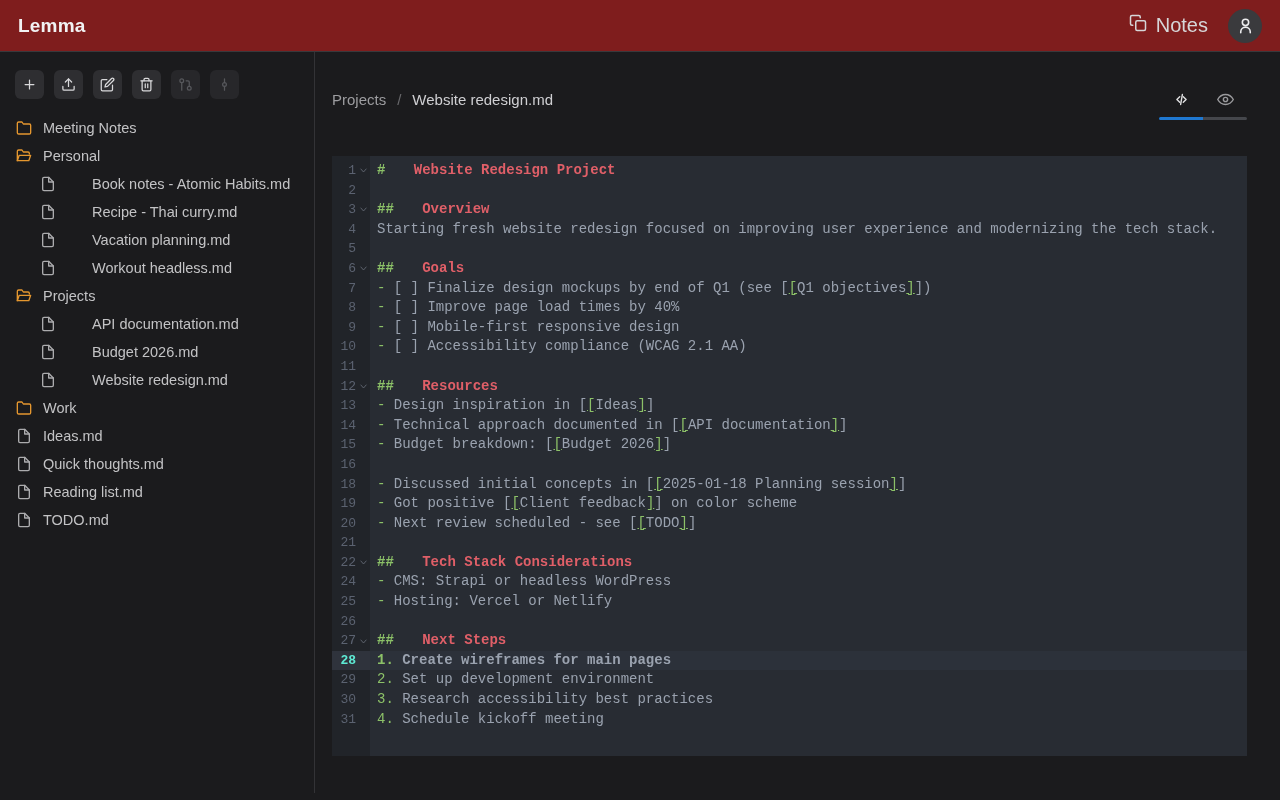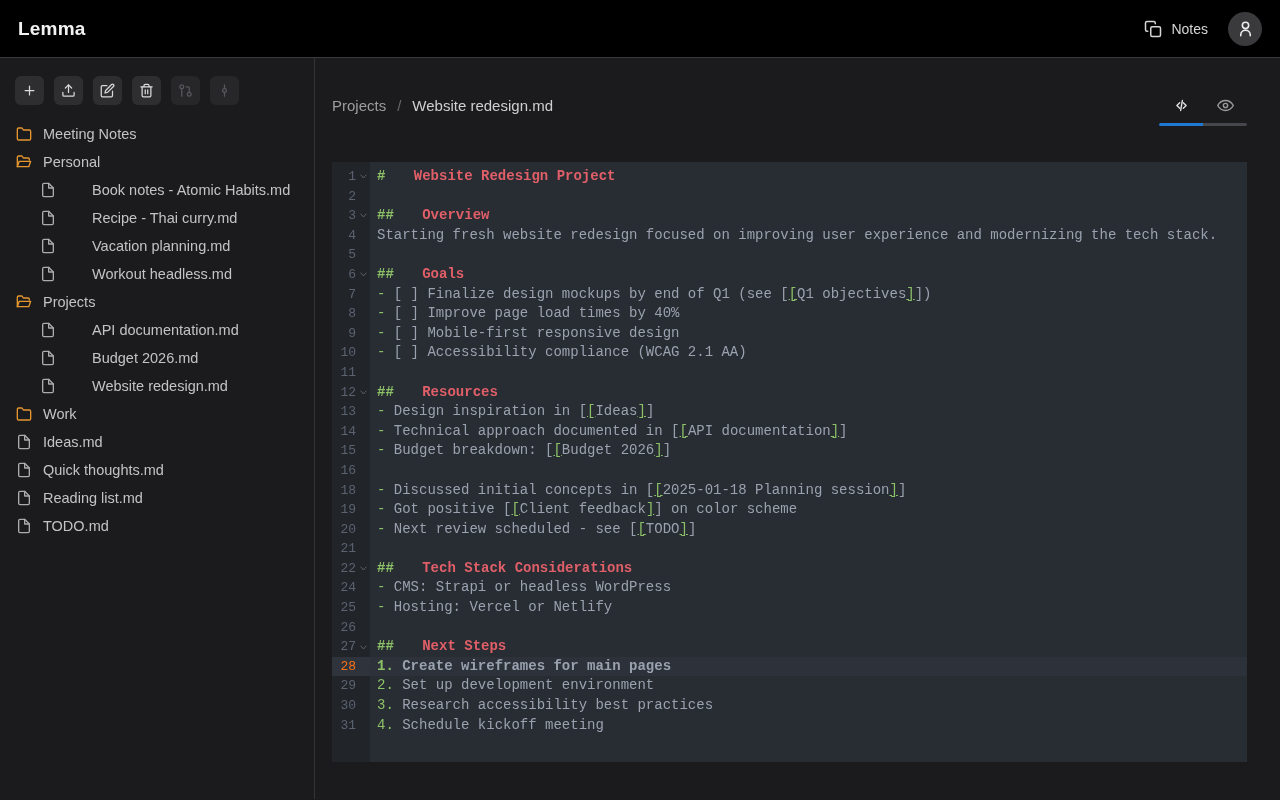--- a/index.html
+++ b/index.html
@@ -4,29 +4,29 @@
 <style>
   * { box-sizing: border-box; }
   html,body { margin:0; padding:0; }
   body {
     width:1280px; height:800px; overflow:hidden;
     background:#1b1b1d; color:#ccc;
     font-family:"Liberation Sans", sans-serif;
   }
   
   .topbar {
-    height:58px; background:#000000; border-bottom:1px solid #39393c;
+    height:52px; background:#7f1d1d; border-bottom:1px solid #39393c;
     display:flex; align-items:center; justify-content:space-between;
     padding:0 18px;
   }
   .app-title { color:#f2f2f3; font-size:19px; font-weight:bold; letter-spacing:.2px; }
   .topbar-right { display:flex; align-items:center; gap:20px; }
   .notes-btn {
-    display:flex; align-items:center; gap:9px; background:none; border:none;
-    color:#d6d6d8; font-size:14px; cursor:pointer; font-family:inherit; padding:0;
+    display:flex; gap:9px; background:none; border:none;
+    color:#d6d6d8; font-size:20px; cursor:pointer; font-family:inherit; padding:0;
   }
   .notes-btn svg { width:18px; height:18px; display:block; }
   .avatar {
     width:34px; height:34px; border-radius:50%; background:#3a3a3d; border:none;
     display:flex; align-items:center; justify-content:center; color:#ececee; cursor:pointer; padding:0;
   }
   .avatar svg { width:19px; height:19px; display:block; }
 
   
   .body { display:flex; height:741px; }
@@ -83,21 +83,21 @@
     padding-top:5px; cursor:text;
   }
   .line { display:flex; height:19.6px; line-height:19.6px; }
   .gutter-cell { width:38px; flex-shrink:0; display:flex; }
   .num { width:24px; text-align:right; color:#5b6270; font-size:13px; }
   .fold { width:14px; display:flex; align-items:center; justify-content:center; color:#6e7480; }
   .fold svg { width:9px; height:9px; display:block; }
   .code-cell { flex:1; padding-left:7px; white-space:pre; color:#9aa2af; overflow:hidden; }
   .line.heading .code-cell { font-weight:bold; }
   .line.active .gutter-cell { background:#2f333c; }
-  .line.active .num { color:#f97316; }
+  .line.active .num { color:#5eead4;font-weight:bold; }
   .line.active .code-cell { background:#2c313a;font-weight:bold; }
   .seg.md-mark { color:#8cc168; }
   .seg.heading { color:#e05f68;margin-left:20px; }
   .seg.text { color:#9aa2af; }
   .seg.wiki-bracket { color:#8cc168; text-decoration:underline; }
   .seg.wiki-text { color:#9aa2af; }
 </style>
 </head>
 <body>
 

